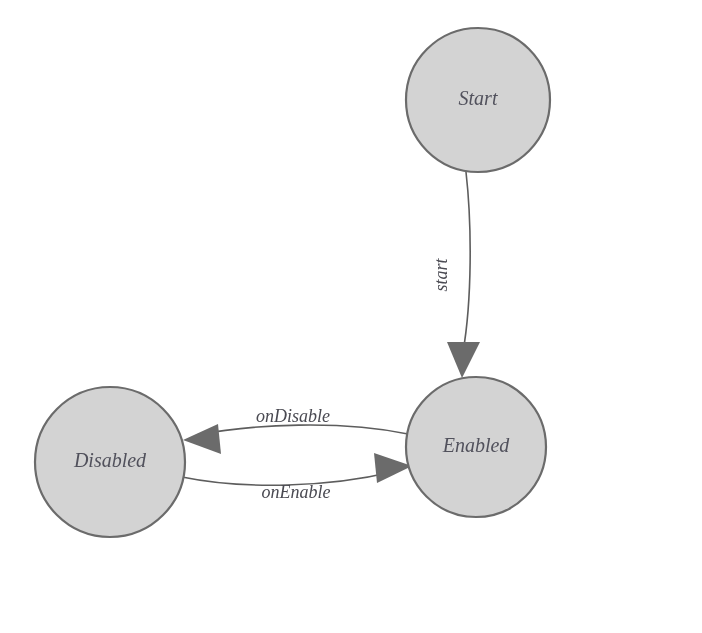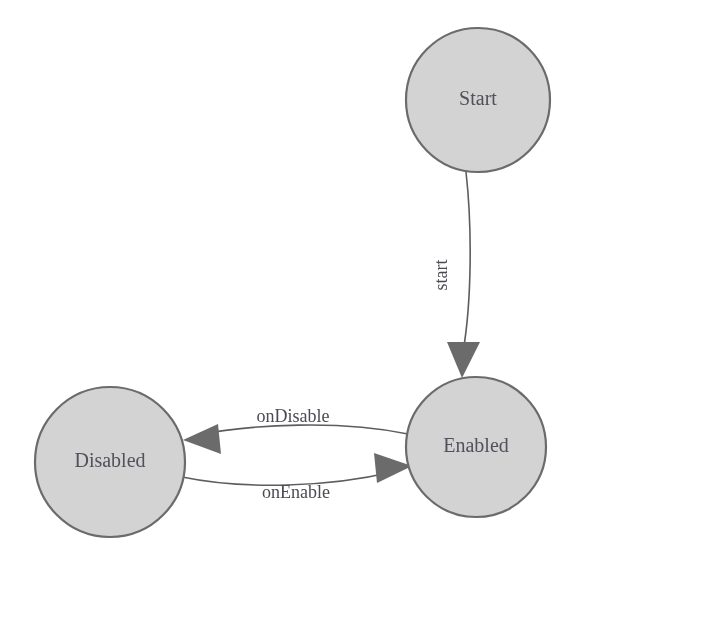--- a/index.html
+++ b/index.html
@@ -11,20 +11,21 @@
     width: 702px;
     height: 633px;
     overflow: hidden;
     font-family: "Liberation Serif", "DejaVu Serif", serif;
   }
   #diagram-canvas {
     position: relative;
     width: 702px;
     height: 451px;
     background: #ffffff;
+    font-style: italic;
   }
   svg.diagram-svg {
     position: absolute;
     top: 0;
     left: 0;
     width: 702px;
     height: 633px;
     display: block;
   }
   .state-circle {

